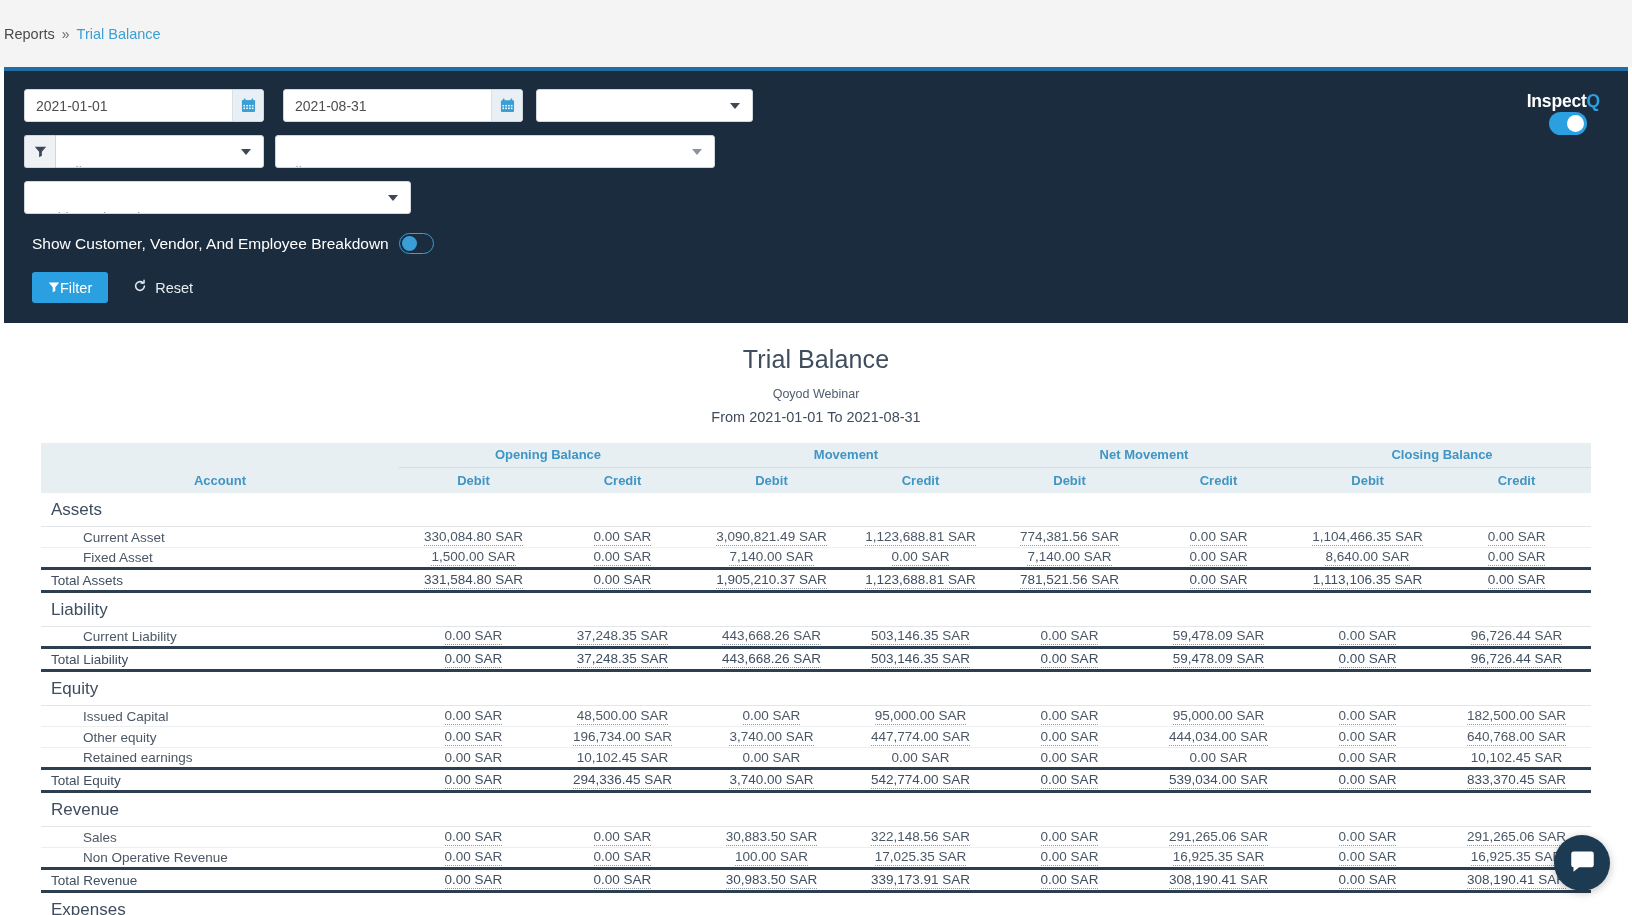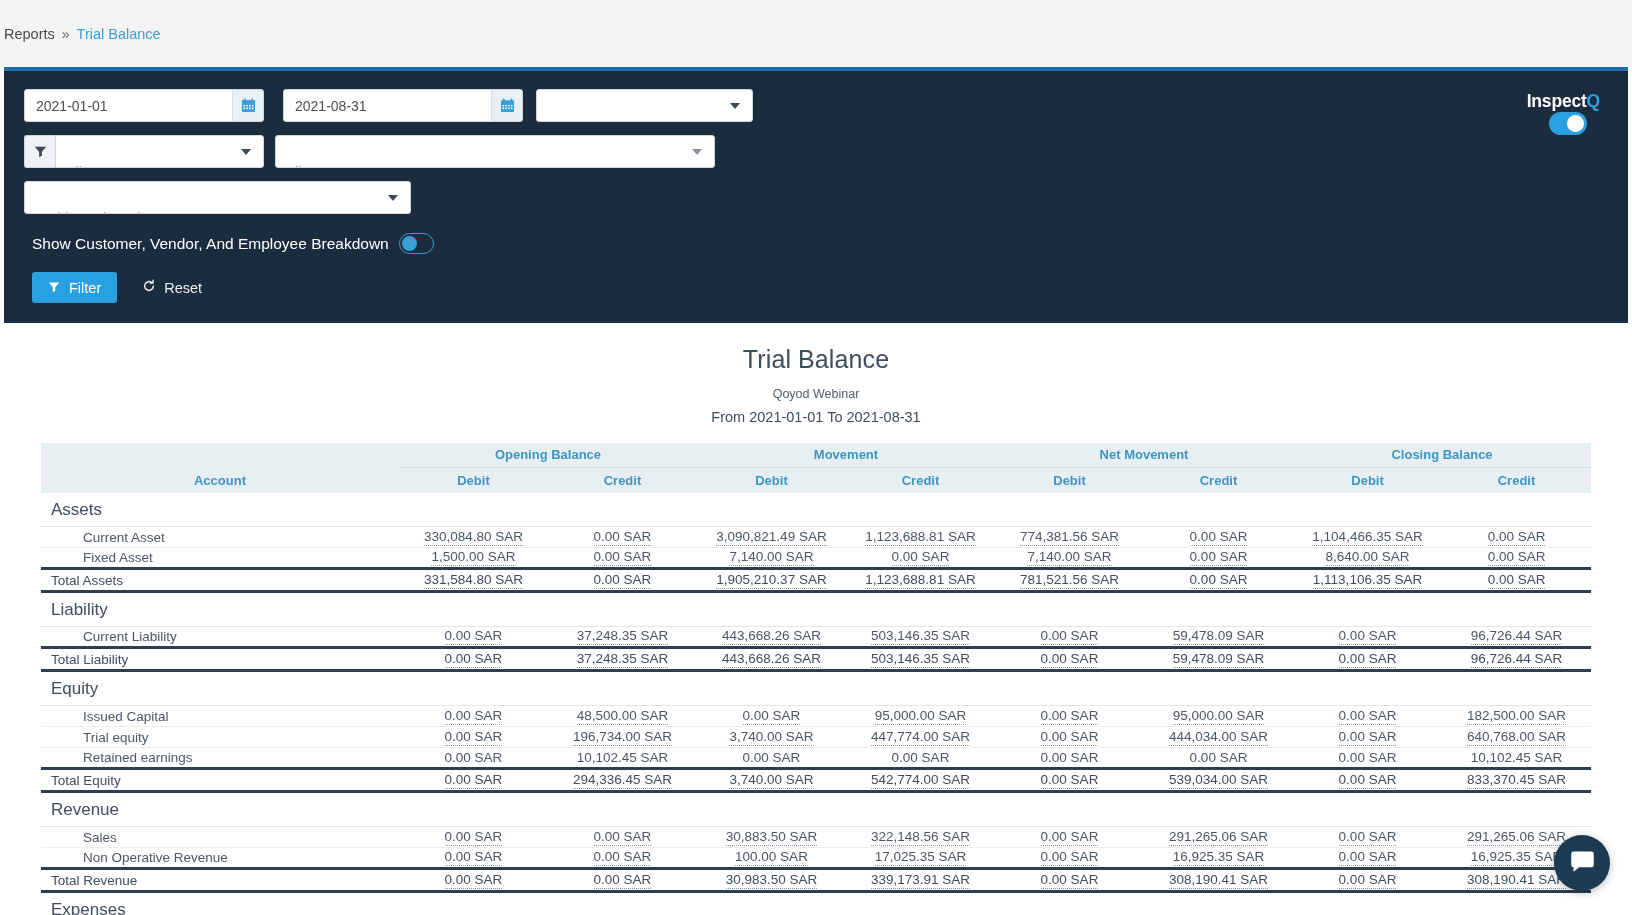--- a/index.html
+++ b/index.html
@@ -118,21 +118,21 @@
     color: #ffffff;
     border: none;
     border-radius: 3px;
     height: 31px;
     padding: 0 16px;
     font-size: 14.5px;
     font-family: "Liberation Sans", sans-serif;
     display: flex; align-items: center;
     cursor: pointer;
   }
-  .btn-filter .lbl { margin-left: 9px; }
+  .btn-filter .lbl { }
   .btn-reset {
     background: transparent;
     border: none;
     color: #e8eef3;
     font-size: 14.5px;
     font-family: "Liberation Sans", sans-serif;
     display: flex; align-items: center;
     margin-left: 19px;
     cursor: pointer;
   }
@@ -491,21 +491,21 @@
           <td class="num"><span class="u">0.00 SAR</span></td>
           <td class="num"><span class="u">48,500.00 SAR</span></td>
           <td class="num"><span class="u">0.00 SAR</span></td>
           <td class="num"><span class="u">95,000.00 SAR</span></td>
           <td class="num"><span class="u">0.00 SAR</span></td>
           <td class="num"><span class="u">95,000.00 SAR</span></td>
           <td class="num"><span class="u">0.00 SAR</span></td>
           <td class="num"><span class="u">182,500.00 SAR</span></td>
         </tr>
         <tr class="acct-row">
-          <td class="name">Trial equity</td>
+          <td class="name">Other equity</td>
           <td class="num"><span class="u">0.00 SAR</span></td>
           <td class="num"><span class="u">196,734.00 SAR</span></td>
           <td class="num"><span class="u">3,740.00 SAR</span></td>
           <td class="num"><span class="u">447,774.00 SAR</span></td>
           <td class="num"><span class="u">0.00 SAR</span></td>
           <td class="num"><span class="u">444,034.00 SAR</span></td>
           <td class="num"><span class="u">0.00 SAR</span></td>
           <td class="num"><span class="u">640,768.00 SAR</span></td>
         </tr>
         <tr class="acct-row">

